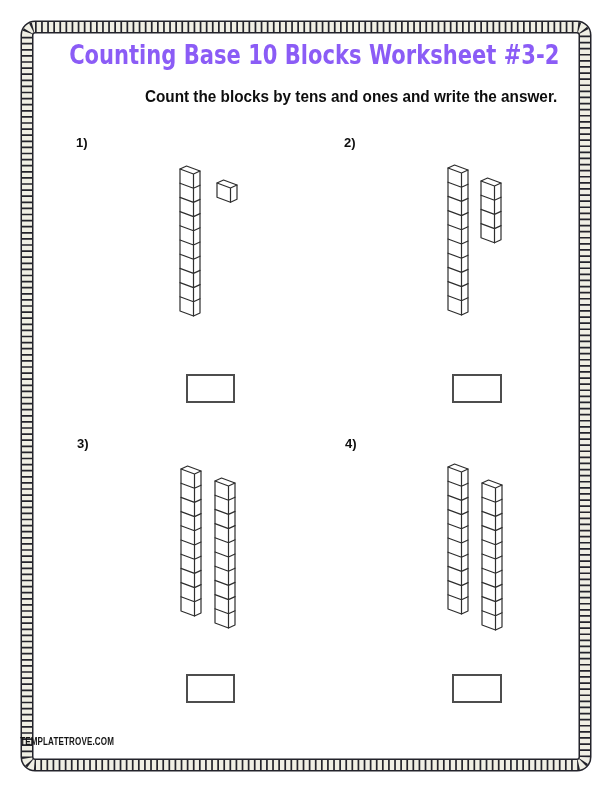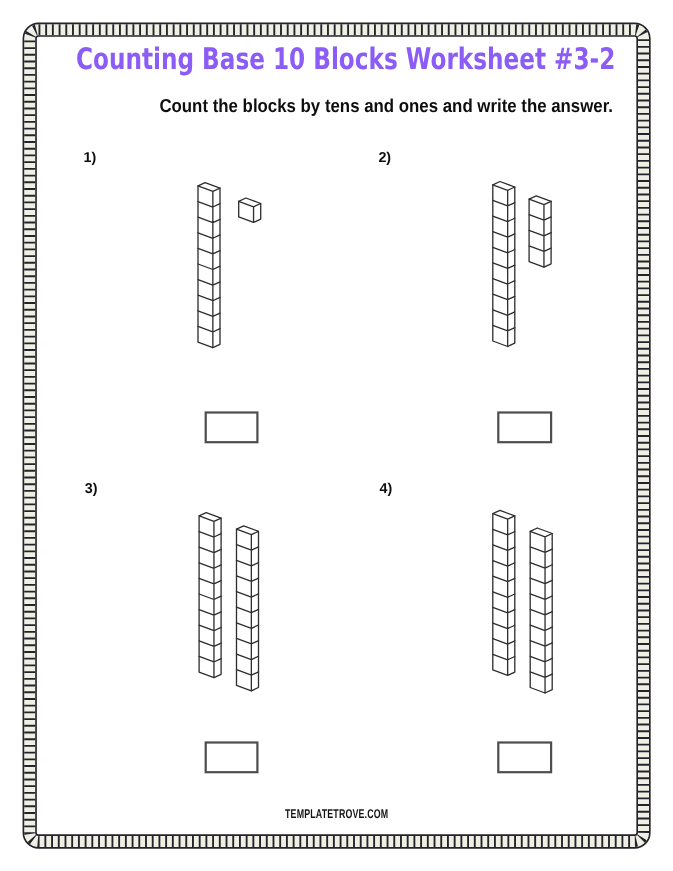--- a/index.html
+++ b/index.html
@@ -11,21 +11,21 @@
   .title{position:absolute;left:0;top:39px;width:612px;text-align:center;
          font-family:"DejaVu Sans",sans-serif;font-weight:700;font-size:27px;color:#8b5cf6;
          white-space:nowrap;}
   .title>span{display:inline-block;transform:scaleX(0.78);transform-origin:center;}
   .instructions{position:absolute;left:0;top:87px;width:612px;text-align:center;
          font-weight:700;font-size:17px;color:#0e0e0e;white-space:nowrap;padding-left:45px;}
   .instructions>span{display:inline-block;transform:scaleX(0.9);transform-origin:center;}
   .problem-label{position:absolute;font-size:13px;font-weight:700;color:#0e0e0e;line-height:15px;}
   .answer-box{position:absolute;border:2px solid #4d4d4d;background:#ffffff;box-sizing:border-box;
          font-size:14px;text-align:center;line-height:25px;color:#111;}
-  .footer{position:absolute;left:0;top:735px;width:612px;text-align:center;
+  .footer{position:absolute;left:0;top:735px;width:612px;text-align:left;
          font-weight:700;font-size:11.5px;color:#141414;letter-spacing:0.2px;white-space:nowrap;}
   .footer>span{display:inline-block;transform:scaleX(0.7);transform-origin:center;}
 </style>
 </head>
 <body>
 
 <div class="page">
 
   <svg class="rope-svg" width="612" height="792">
     <rect id="rope-outline" x="27" y="27" width="558" height="738" rx="8" fill="none" stroke-width="13" stroke="#23232b"></rect>

